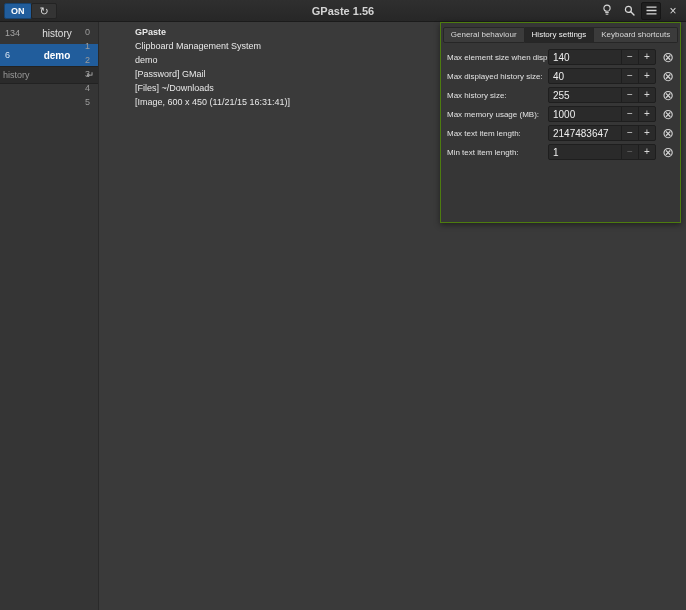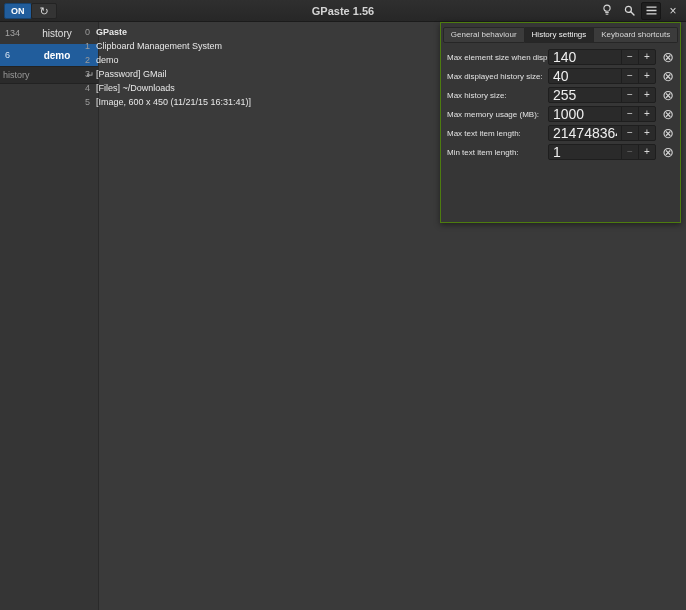--- a/index.html
+++ b/index.html
@@ -68,21 +68,21 @@
   .new-history input::placeholder { color:#9a9a9a; }
   .enter-icon { color:#b4b4b4; font-size:9px; padding-right:4px; cursor:default; }
 
   
   .content { position:absolute; left:77px; top:22px; right:0; bottom:0; padding-top:3px; }
   .clip-item {
     display:flex; gap:5px; padding:2px 8px; font-size:9px; line-height:10px;
     align-items:baseline; cursor:default;
   }
   .clip-index { color:#9c9c9c; min-width:6px; }
-  .clip-text { color:#e8e8e8; white-space:nowrap; }
+  .clip-text { color:#e8e8e8; white-space:nowrap;margin-left:39px; }
   .clip-item.bold .clip-text { font-weight:bold; }
 
   
   .settings-panel {
     position:absolute; left:440px; top:22px; width:241px; height:201px;
     background:#363636; border:1px solid #4d7c0f;
     box-shadow:0 2px 6px rgba(0,0,0,0.45);
   }
   .tabs { display:flex; justify-content:center; padding:4px 0 5px; }
   .tab {
@@ -99,21 +99,21 @@
   .slabel {
     flex:1; font-size:8px; color:#e2e2e2;
     white-space:nowrap; overflow:hidden;
   }
   .spin {
     display:flex; align-items:stretch; width:108px; height:16px; flex:none;
     background:#2a2a2a; border:1px solid #1e1e1e; border-radius:2px;
   }
   .spin input {
     flex:1; min-width:0; background:transparent; border:none; outline:none;
-    color:#efefef; font-size:14px; padding:0 4px; font-family:inherit;
+    color:#efefef; font-size:10px; padding:0 4px; font-family:inherit;
   }
   .spin-btn {
     width:17px; flex:none; border:none; border-left:1px solid #1e1e1e;
     background:transparent; color:#d8d8d8; font-size:10px; line-height:1;
     display:flex; align-items:center; justify-content:center; font-family:inherit;
   }
   .spin-btn.disabled { color:#6a6a6a; }
   .reset-btn {
     width:16px; height:16px; flex:none; margin-left:4px;
     background:transparent; border:none; color:#d2d2d2;

